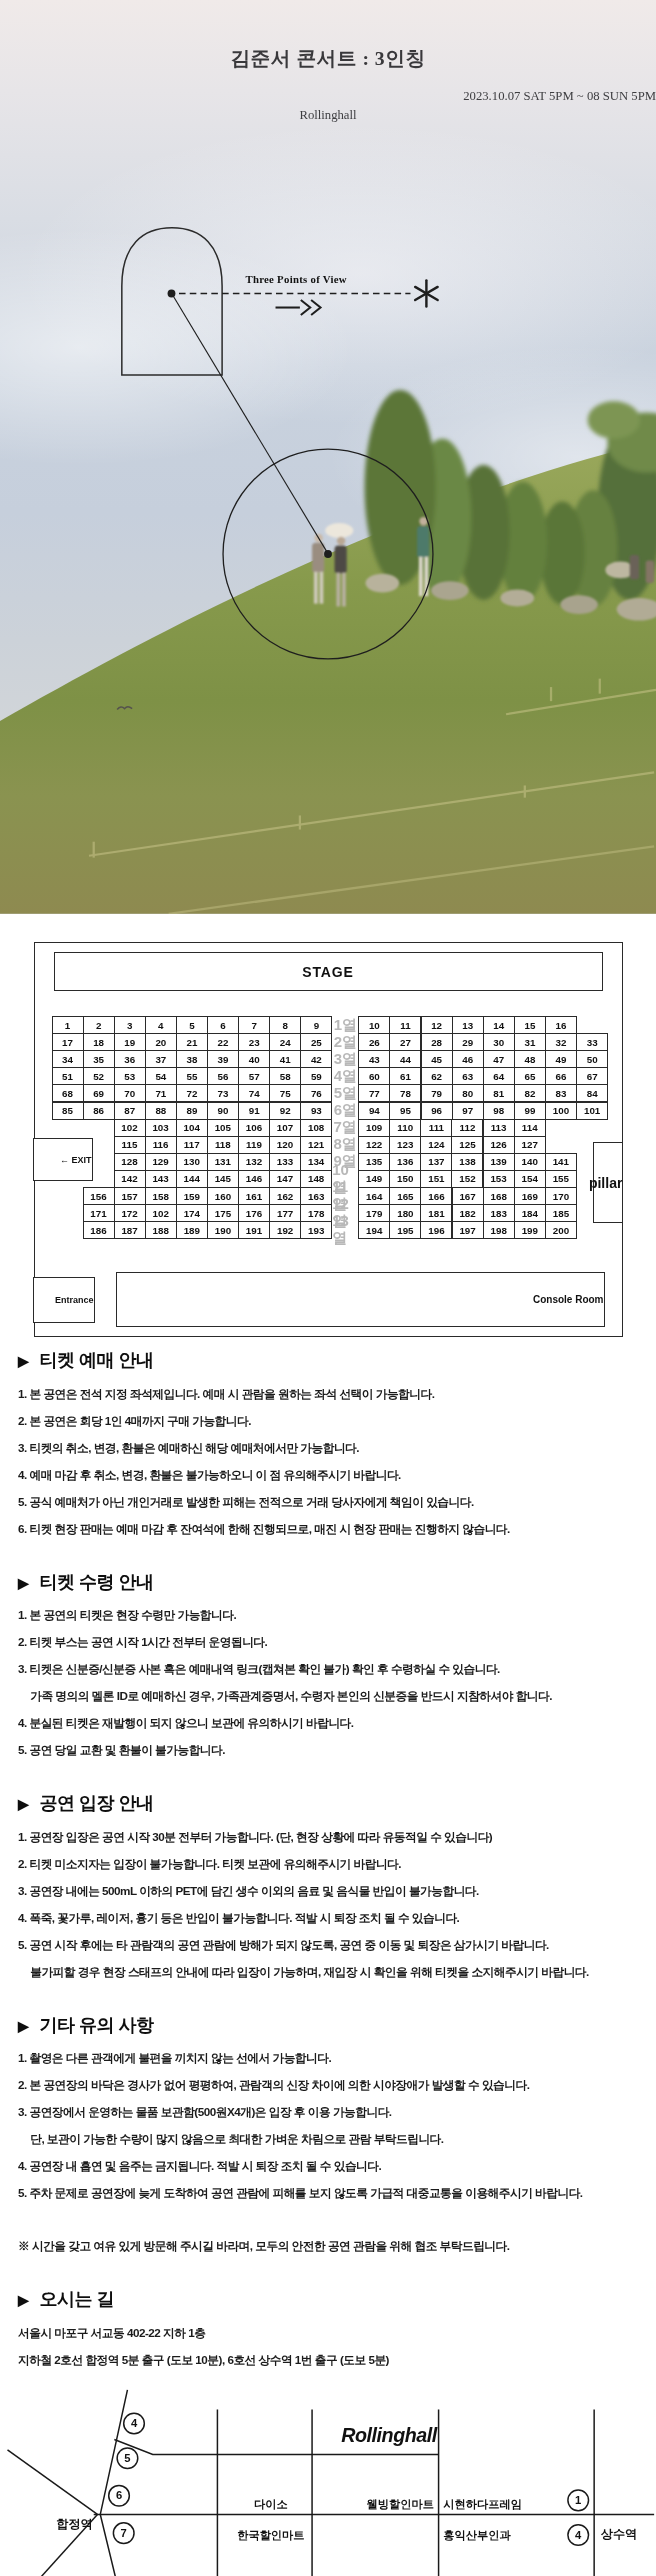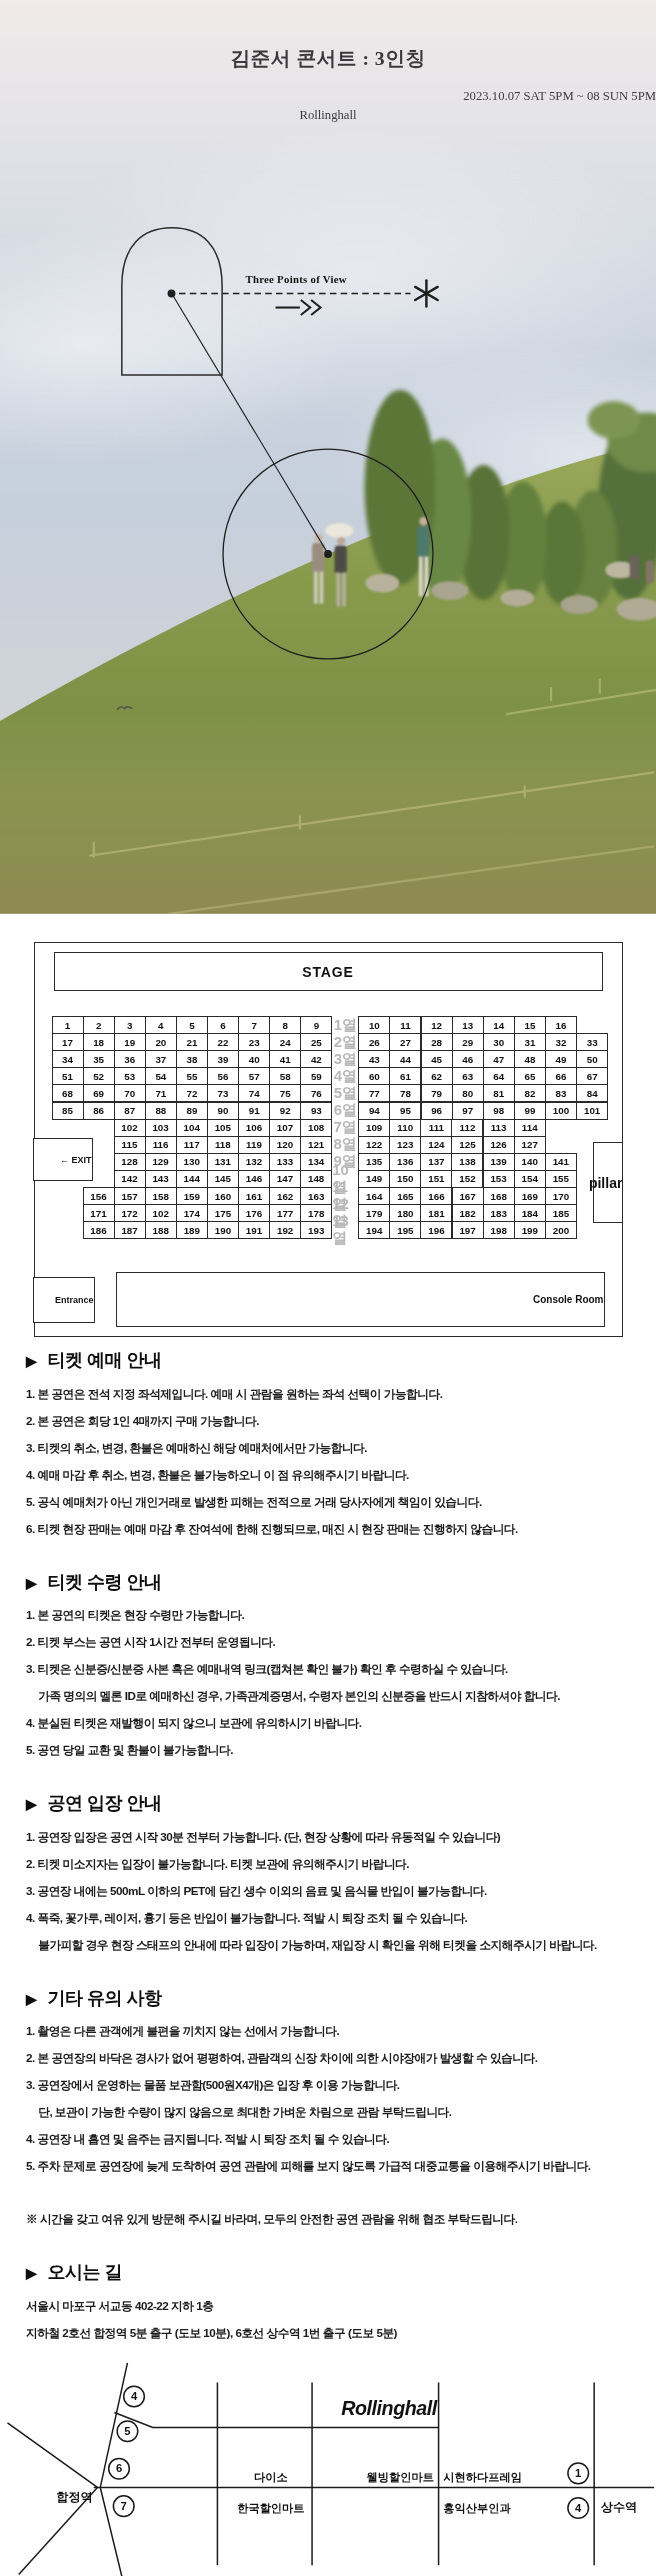--- a/index.html
+++ b/index.html
@@ -37,21 +37,21 @@
   .row-label{width:26px;display:flex;align-items:center;justify-content:center;font-size:15px;font-weight:700;color:#b8b8b8;}
   .spacer{height:18px;}
   .smbox{position:absolute;border:1.9px solid #2a2a2a;background:#fff;display:flex;align-items:center;
          justify-content:flex-end;font-weight:700;color:#111;}
   .exit-box{left:-1.9px;top:195px;width:58px;height:41px;font-size:9px;}
   .pillar-box{right:-1.9px;top:199px;width:28px;height:79px;font-size:14px;}
   .entrance-box{left:-1.9px;top:334px;width:60px;height:44px;font-size:9px;}
   .console-box{left:81px;top:329px;width:487px;height:53px;font-size:10px;font-weight:800;}
 
   
-  .sections{padding:0 26px;}
+  .sections{padding:0 18px;}
   .sec-title{font-size:18px;font-weight:800;color:#0e0e0e;margin:28px 0 7.5px;letter-spacing:-0.5px;}
   .section:first-child .sec-title{margin-top:11.2px;}
   .sec-title .tri{font-size:14px;margin-right:6.6px;}
   .item{font-size:11.7px;font-weight:600;color:#1b1b1b;line-height:27px;margin:0;
         white-space:nowrap;letter-spacing:-0.5px;}
   .item.indent{padding-left:12.2px;}
   .notice{margin-top:26px;}
 
   
   .map-wrap{margin-top:13px;}
@@ -450,20 +450,21 @@
         <p class="item indent">가족 명의의 멜론 ID로 예매하신 경우, 가족관계증명서, 수령자 본인의 신분증을 반드시 지참하셔야 합니다.</p>
         <p class="item">4. 분실된 티켓은 재발행이 되지 않으니 보관에 유의하시기 바랍니다.</p>
         <p class="item">5. 공연 당일 교환 및 환불이 불가능합니다.</p>
       </div>
       <div class="section">
         <h2 class="sec-title"><span class="tri">▶</span><span> 공연 입장 안내</span></h2>
         <p class="item">1. 공연장 입장은 공연 시작 30분 전부터 가능합니다. (단, 현장 상황에 따라 유동적일 수 있습니다)</p>
         <p class="item">2. 티켓 미소지자는 입장이 불가능합니다. 티켓 보관에 유의해주시기 바랍니다.</p>
         <p class="item">3. 공연장 내에는 500mL 이하의 PET에 담긴 생수 이외의 음료 및 음식물 반입이 불가능합니다.</p>
         <p class="item">4. 폭죽, 꽃가루, 레이저, 흉기 등은 반입이 불가능합니다. 적발 시 퇴장 조치 될 수 있습니다.</p>
+        <p class="item">5. 공연 시작 후에는 타 관람객의 공연 관람에 방해가 되지 않도록, 공연 중 이동 및 퇴장은 삼가시기 바랍니다.</p>
         <p class="item indent">불가피할 경우 현장 스태프의 안내에 따라 입장이 가능하며, 재입장 시 확인을 위해 티켓을 소지해주시기 바랍니다.</p>
       </div>
       <div class="section">
         <h2 class="sec-title"><span class="tri">▶</span><span> 기타 유의 사항</span></h2>
         <p class="item">1. 촬영은 다른 관객에게 불편을 끼치지 않는 선에서 가능합니다.</p>
         <p class="item">2. 본 공연장의 바닥은 경사가 없어 평평하여, 관람객의 신장 차이에 의한 시야장애가 발생할 수 있습니다.</p>
         <p class="item">3. 공연장에서 운영하는 물품 보관함(500원X4개)은 입장 후 이용 가능합니다.</p>
         <p class="item indent">단, 보관이 가능한 수량이 많지 않음으로 최대한 가벼운 차림으로 관람 부탁드립니다.</p>
         <p class="item">4. 공연장 내 흡연 및 음주는 금지됩니다. 적발 시 퇴장 조치 될 수 있습니다.</p>
         <p class="item">5. 주차 문제로 공연장에 늦게 도착하여 공연 관람에 피해를 보지 않도록 가급적 대중교통을 이용해주시기 바랍니다.</p>

